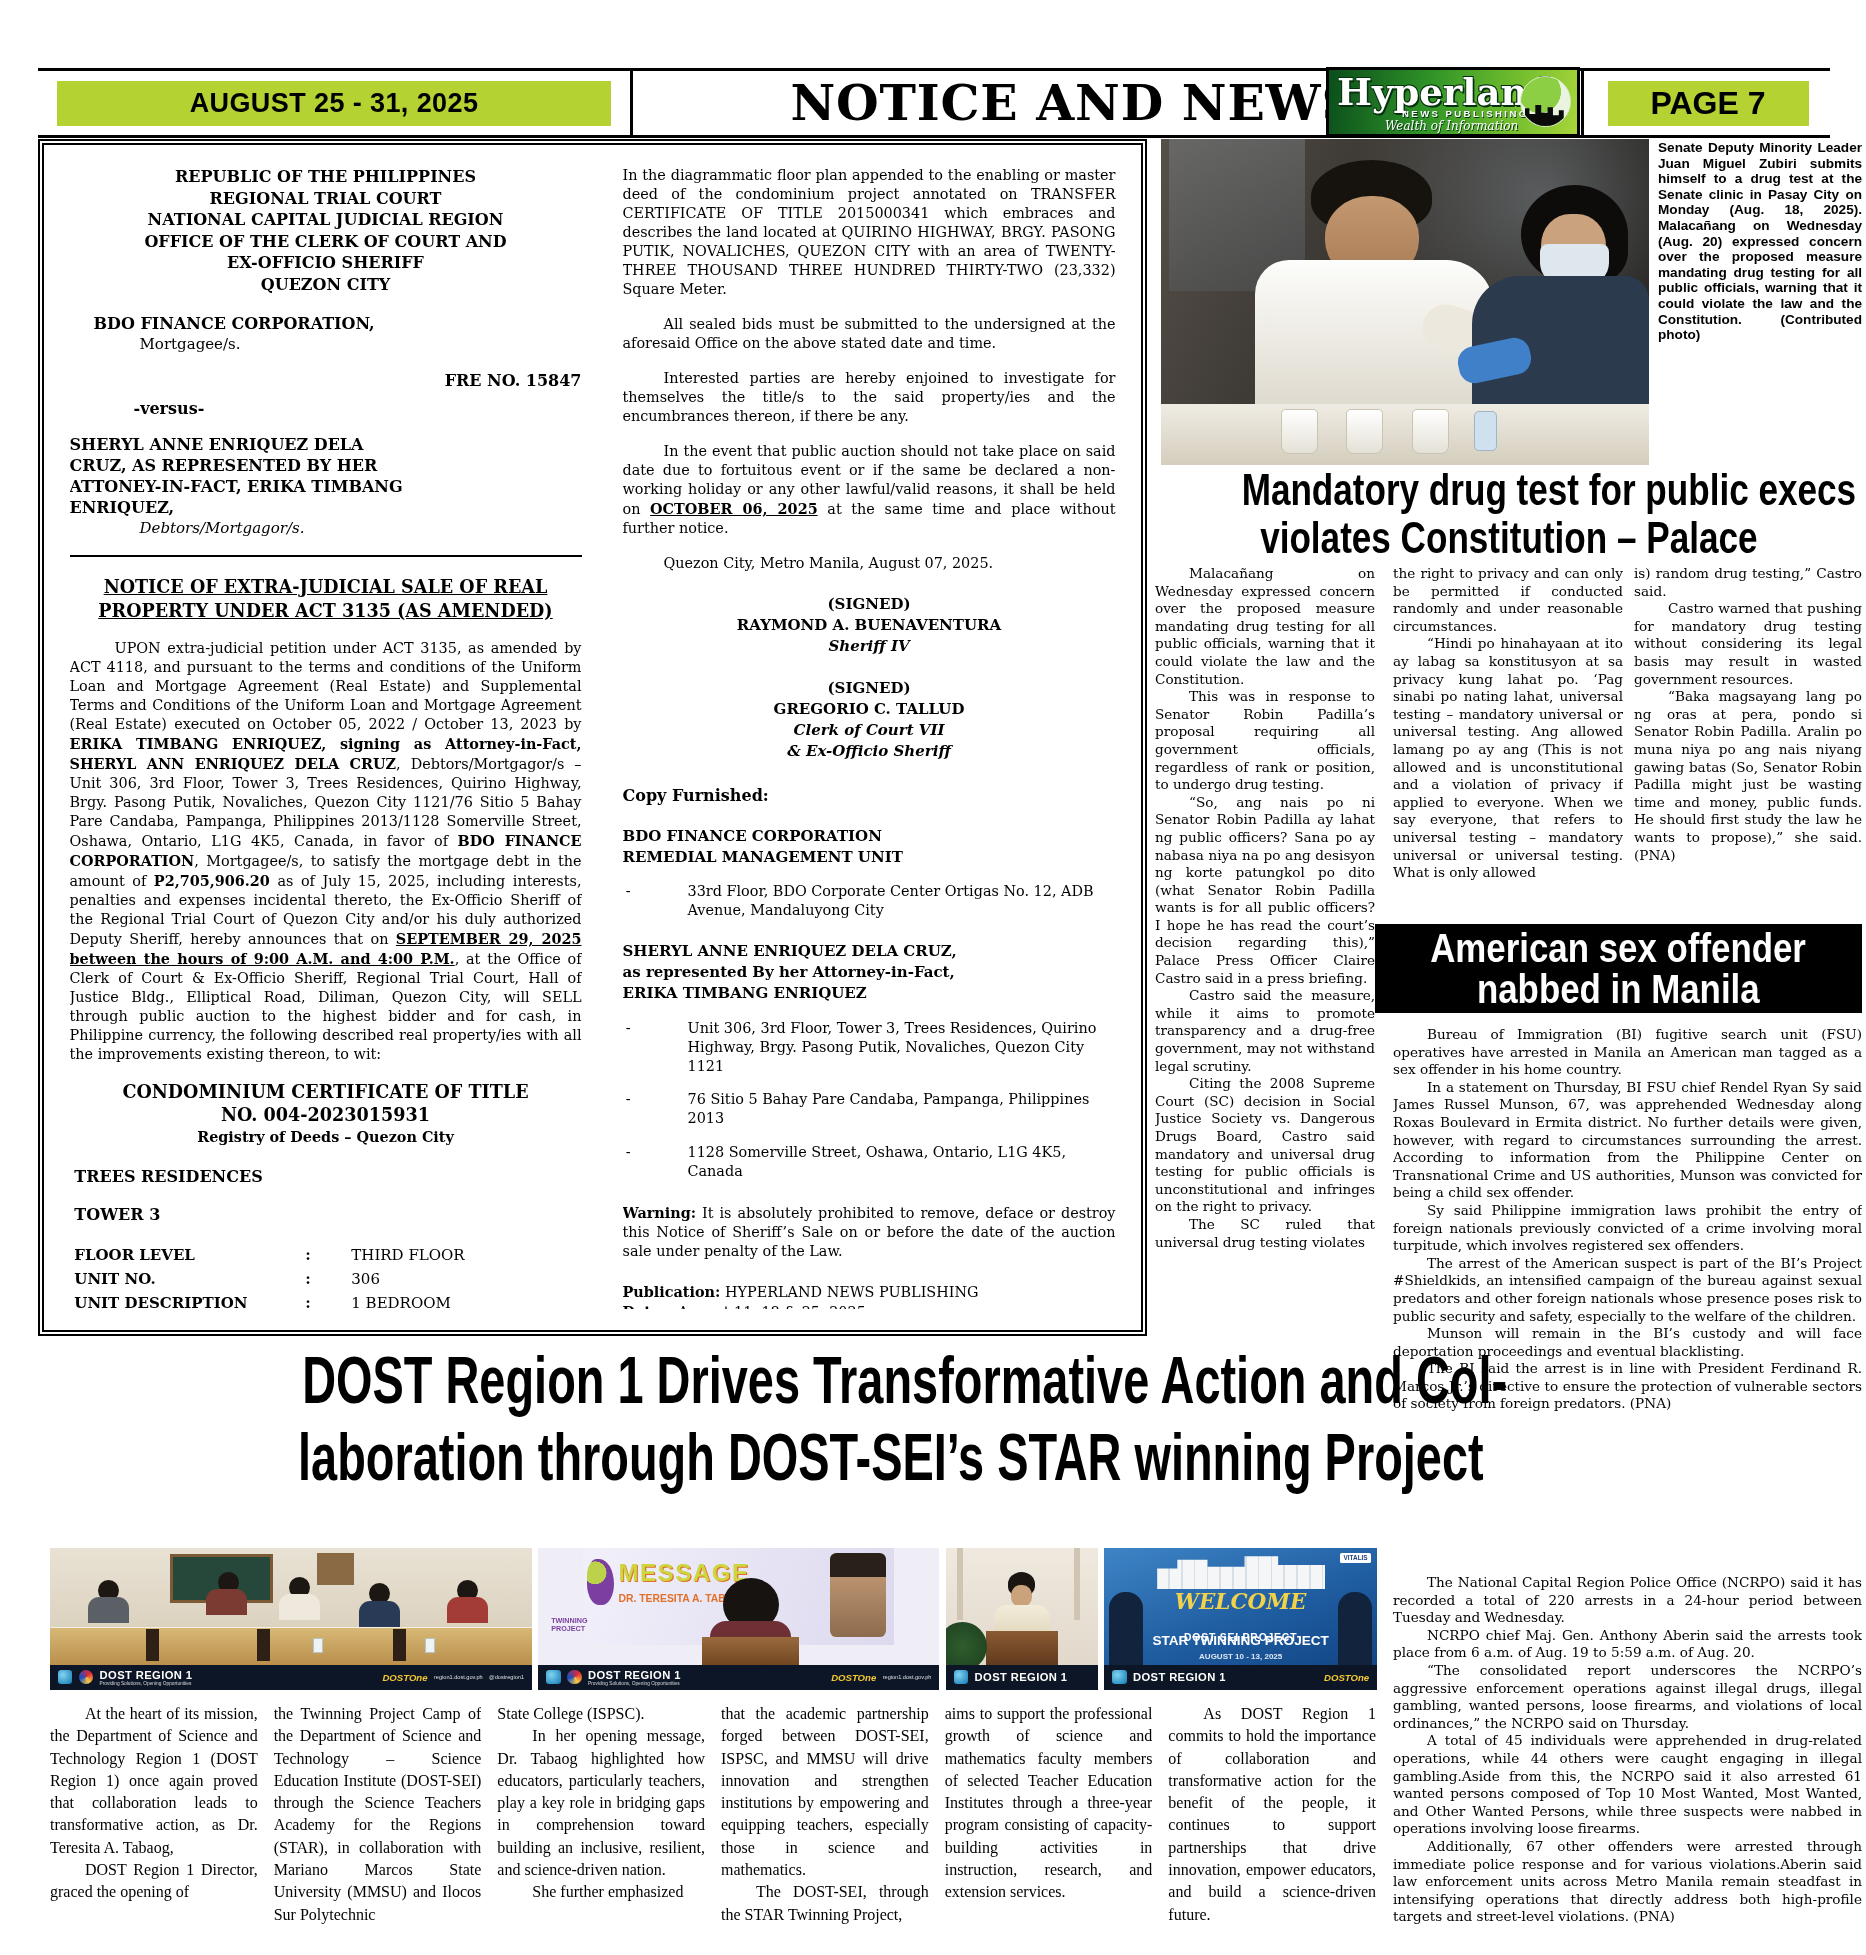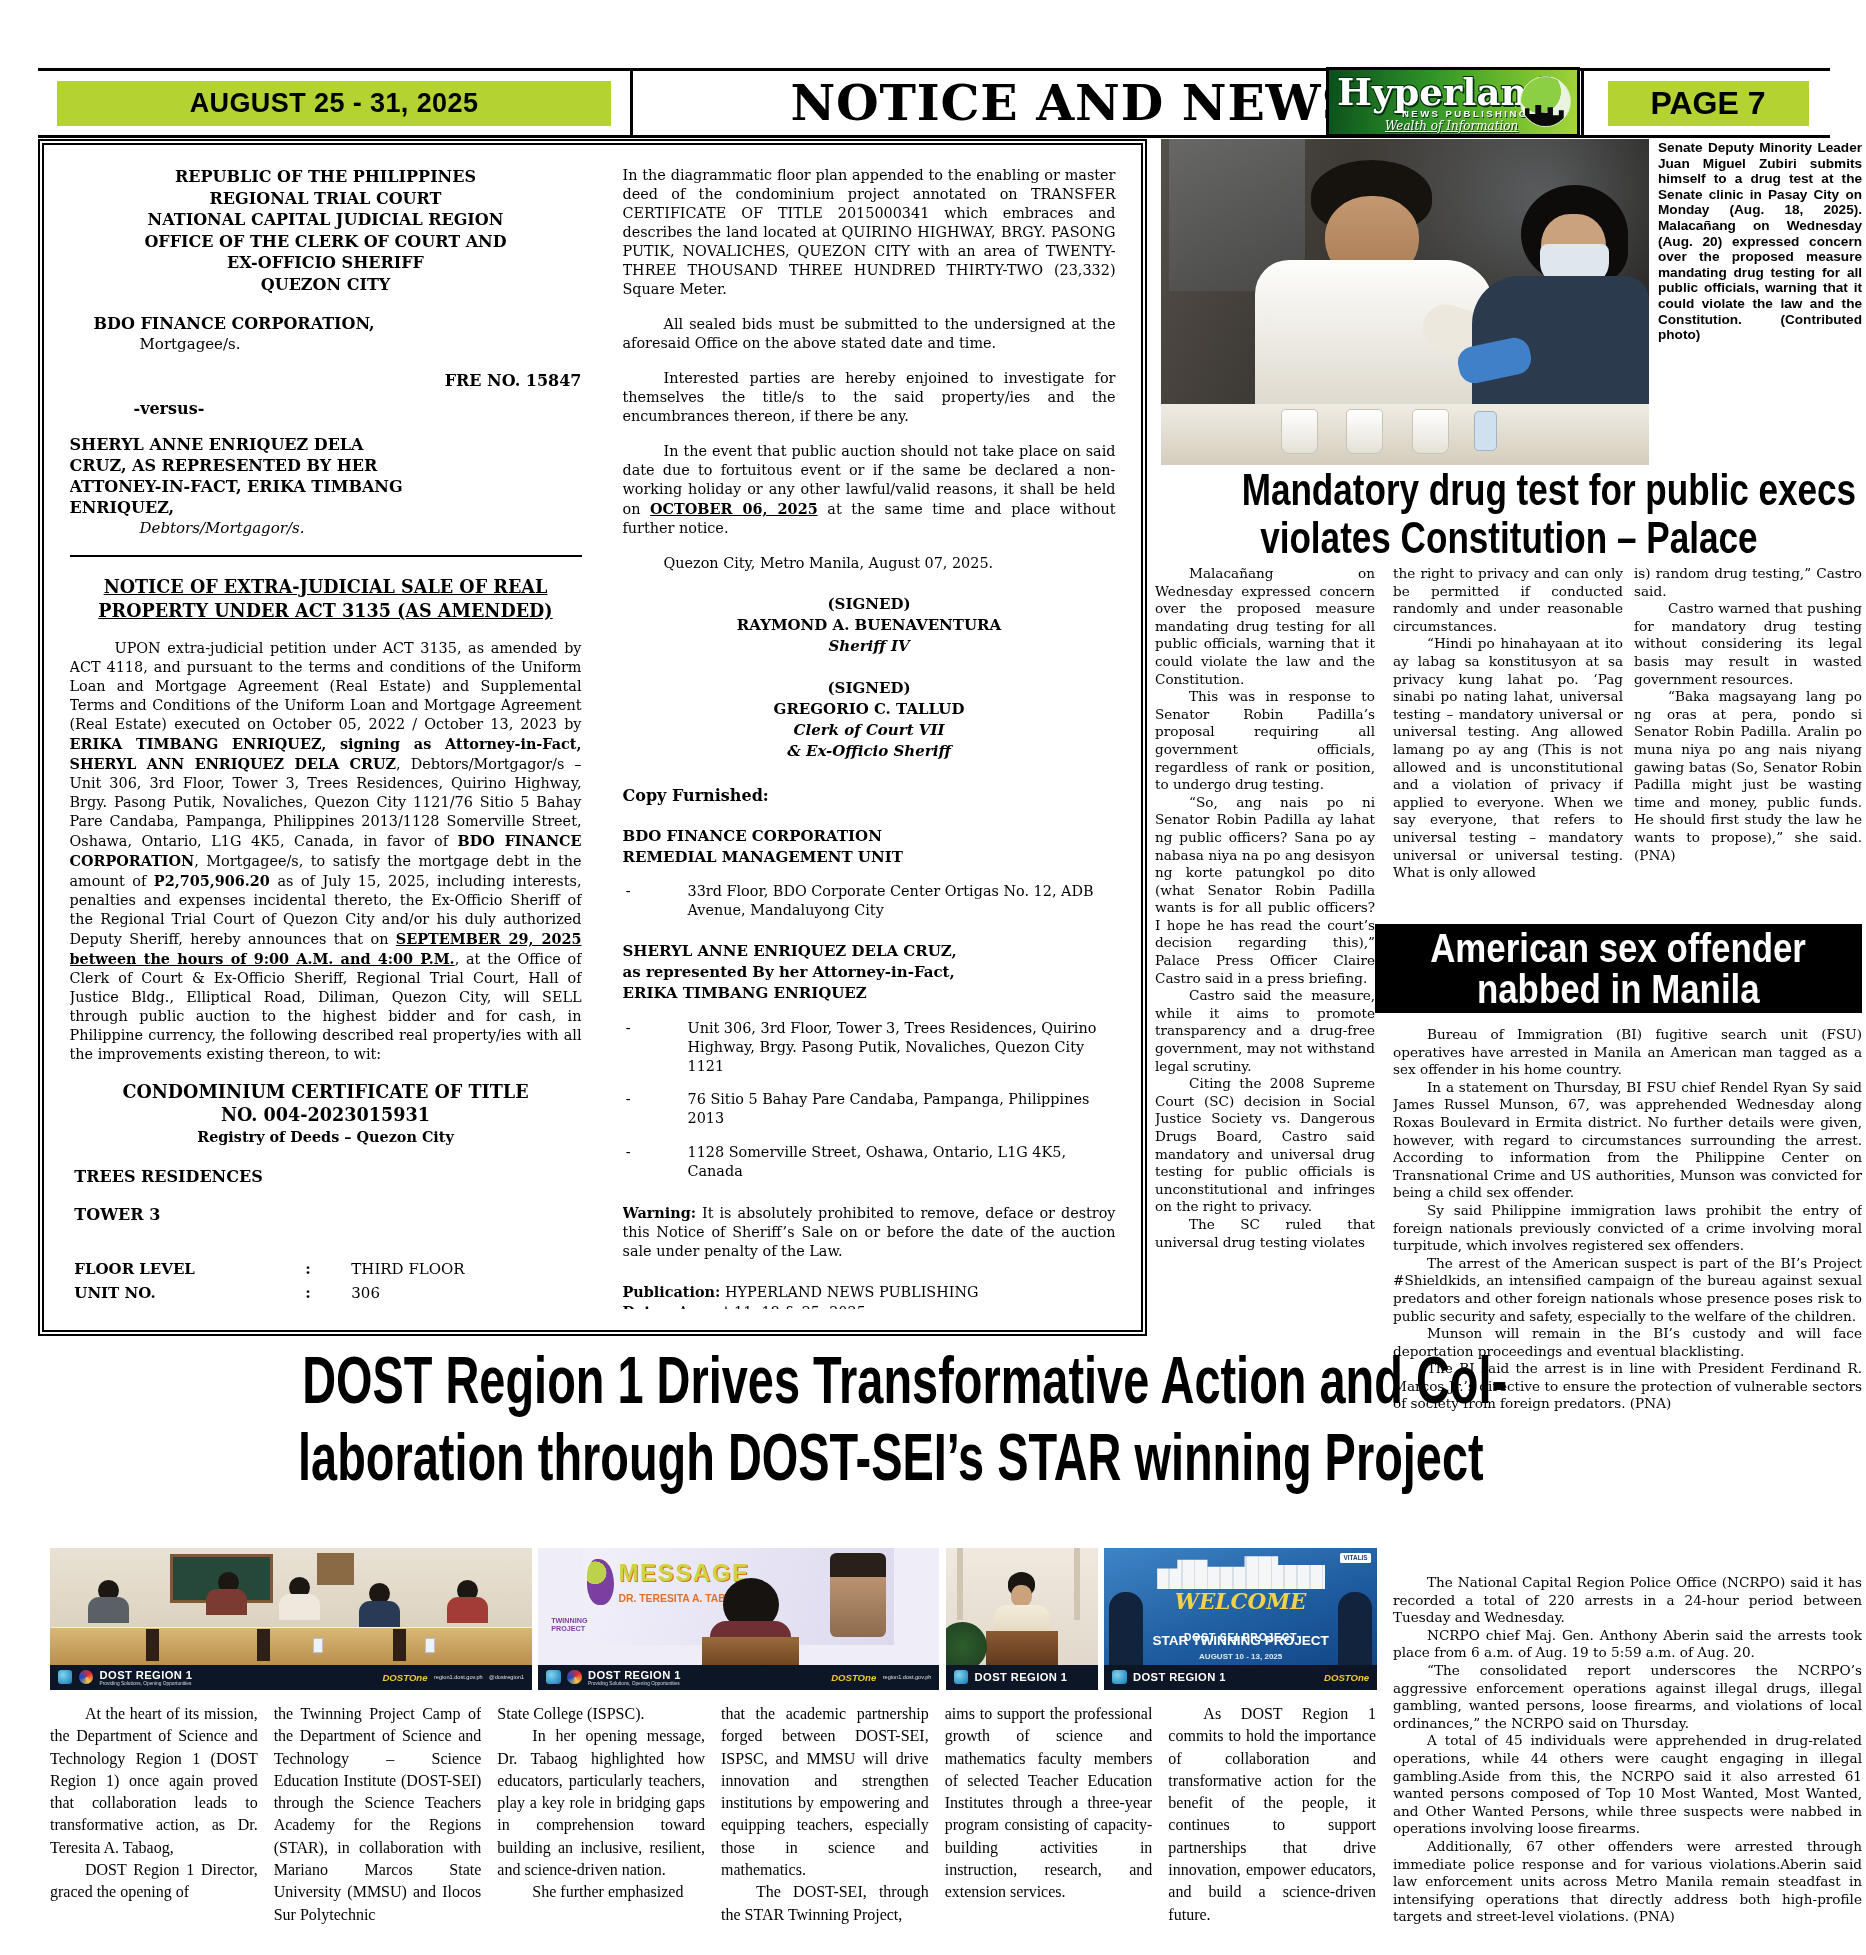--- a/index.html
+++ b/index.html
@@ -14,21 +14,21 @@
              font:bold 27px "Liberation Sans",sans-serif;letter-spacing:0.4px;}
   .nn-title{left:628px;top:0;width:816px;height:100%;display:flex;align-items:center;justify-content:center;
             font-family:"DejaVu Serif",serif;font-weight:bold;font-size:49px;letter-spacing:0.8px;}
   .logo-box{left:1288px;top:-4px;width:254px;height:70px;border:3.2px solid #000;box-sizing:border-box;
             background:linear-gradient(100deg,#0a4d1c 0%,#2f9427 40%,#6fbc2d 72%,#a8d53a 100%);overflow:hidden;}
   .logo-word{position:absolute;left:8px;top:0px;font-family:"DejaVu Serif",serif;font-weight:bold;font-size:37px;color:#fff;
              text-shadow:1.6px 1.6px 0 #06310f,-0.8px -0.8px 0 #06310f,0.8px -0.8px 0 #06310f,-0.8px 0.8px 0 #06310f;}
   .logo-sub{position:absolute;left:73px;top:38px;font:bold 9.6px "Liberation Sans",sans-serif;color:#fff;letter-spacing:2.4px;
             text-shadow:0.8px 0.8px 0 #06310f;}
   .logo-tag{position:absolute;left:56px;top:49px;font-style:italic;font-family:"DejaVu Serif",serif;font-size:12px;color:#fff;
-            text-shadow:0.8px 0.8px 0 #06310f;text-decoration:underline;}
+            text-shadow:0.8px 0.8px 0 #06310f;}
   .logo-globe{position:absolute;right:6.4px;top:6.4px;width:49px;height:49px;border-radius:50%;
               background:radial-gradient(circle at 38% 30%,#8ccf45 0 46%,#e9f3df 47% 100%);border:1.6px solid #d8ecc8;overflow:hidden;}
   .globe-city{position:absolute;left:0;bottom:0;width:100%;height:46%;background:#0a0a0a;
               clip-path:polygon(0 100%,0 55%,9% 55%,9% 20%,18% 20%,18% 45%,30% 45%,30% 5%,42% 5%,42% 40%,55% 40%,55% 15%,66% 15%,66% 50%,78% 50%,78% 28%,88% 28%,88% 60%,100% 60%,100% 100%);}
   .page-box{left:1543px;top:0;width:248px;height:100%;border-left:3.2px solid #000;display:flex;align-items:center;justify-content:center;}
   .page-pill{width:201px;height:45px;background:#b5d233;display:flex;align-items:center;justify-content:center;
              font:bold 32px "Liberation Sans",sans-serif;}
 
   
   .legal-box{left:38px;top:139px;width:1109px;height:1197px;border:6.4px double #000;box-sizing:border-box;
@@ -41,21 +41,21 @@
   .lg-role.it{font-style:italic;}
   .lg-fre{text-align:right;font-weight:bold;font-size:16px;margin-top:16px;}
   .lg-versus{font-weight:bold;font-size:16px;padding-left:64px;margin:9.6px 0 16px;}
   .lg-rule{border-bottom:2.4px solid #000;margin-top:16px;}
   .lg-title{font-weight:bold;font-size:17.6px;line-height:24px;text-align:center;text-decoration:underline;margin-top:17.6px;}
   .lg-body{font-size:14.4px;line-height:19px;text-align:justify;text-indent:45px;margin:16px 0 0;}
   .lg-body b.u,.lg-p b.u{text-decoration:underline;}
   .lg-cct{text-align:center;font-weight:bold;margin-top:17.6px;line-height:22.3px;}
   .cct1{font-size:17.6px;} .cct2{font-size:17.6px;} .cct3{font-size:14.4px;}
   .lg-bld{font-weight:bold;font-size:16px;margin-top:19px;padding-left:4.8px;}
-  .prop-table{margin-top:33px;padding-left:4.8px;font-size:15px;line-height:24px;}
+  .prop-table{margin-top:19px;padding-left:4.8px;font-size:15px;line-height:24px;}
   .prop-row{display:flex;}
   .prop-label{width:231px;font-weight:bold;}
   .prop-sep{width:46px;font-weight:bold;}
   .lg-p{font-size:14.4px;line-height:19px;text-align:justify;text-indent:41px;margin:0 0 16px;}
   .lg-p.ni{text-indent:0;}
   .sig{text-align:center;font-weight:bold;font-size:15px;line-height:21px;margin:21px 0;}
   .sig .it{font-style:italic;}
   .cf-h{font-weight:bold;font-size:16px;margin:24px 0 21px;}
   .cf-org{font-weight:bold;font-size:15px;line-height:21px;}
   .cf-org.mt{margin-top:21px;}

